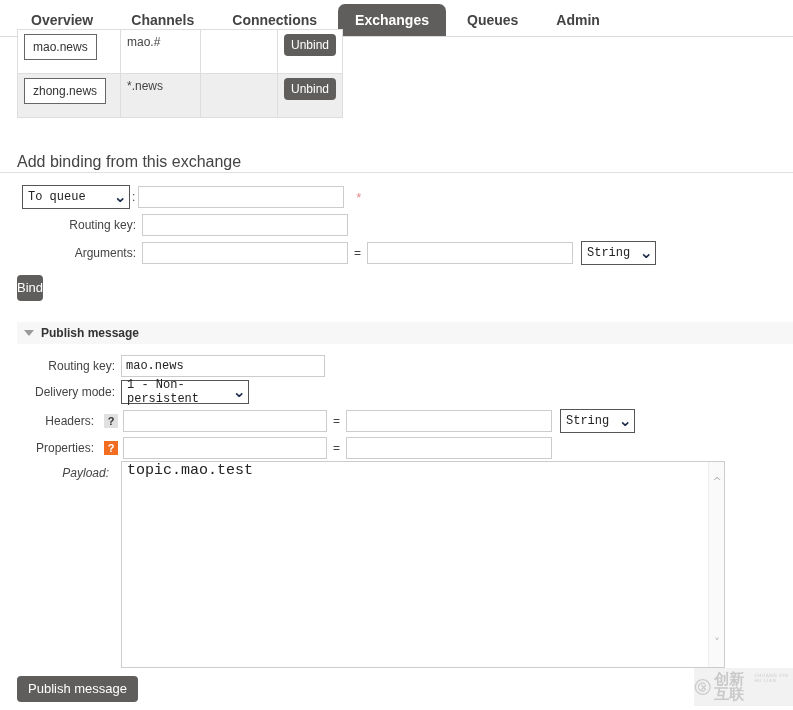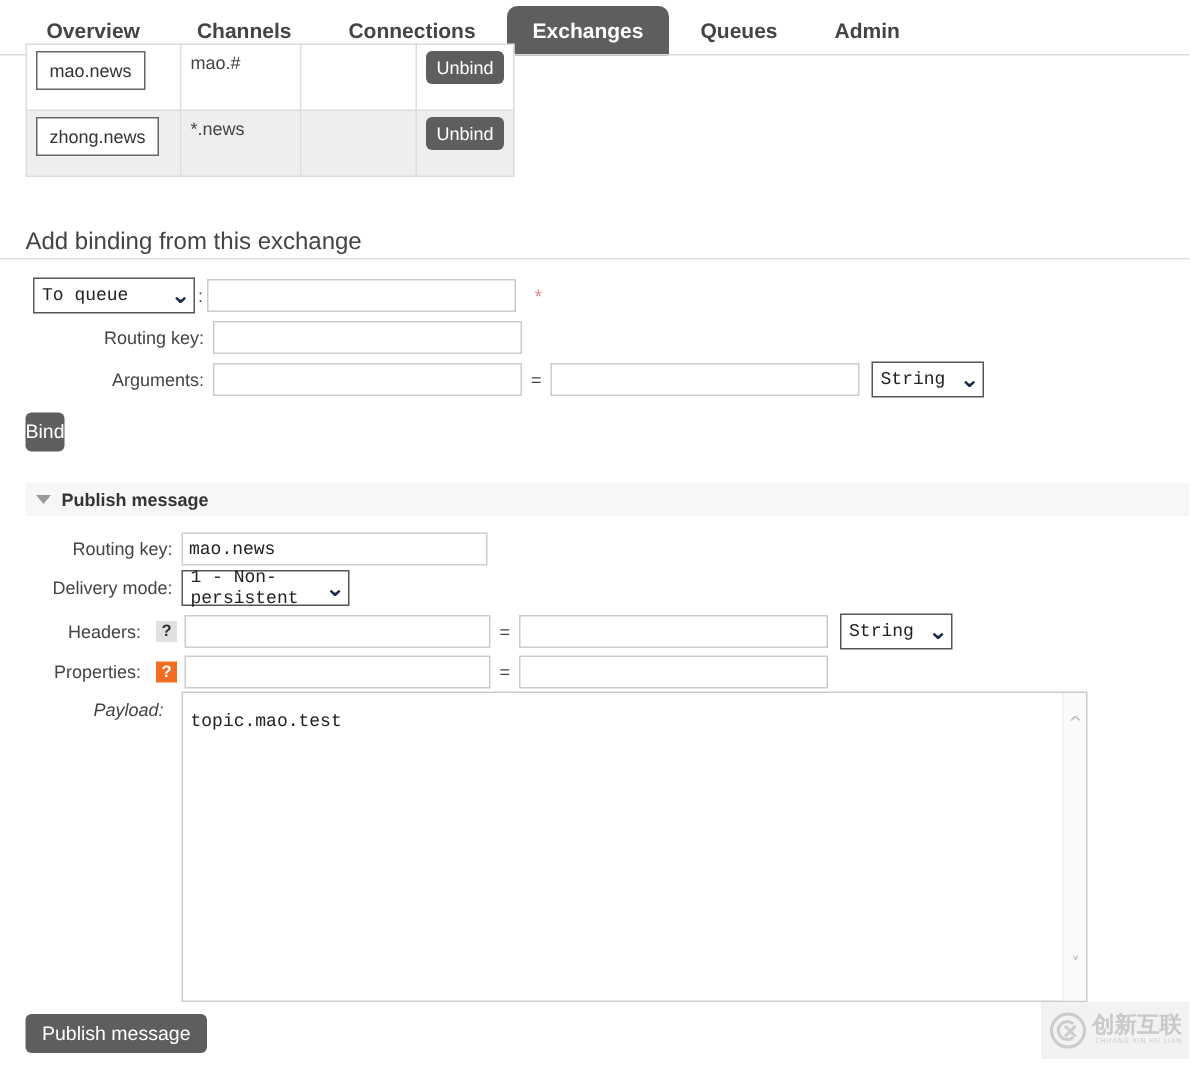--- a/index.html
+++ b/index.html
@@ -201,23 +201,23 @@
   
   .payload-wrap {
     position: absolute;
     left: 121px; top: 461px;
     width: 604px; height: 207px;
     border: 1px solid #cccccc;
     background: #ffffff;
   }
   .payload-text {
     position: absolute;
-    left: 5px; top: 12px;
+    left: 5px; top: 0;
     font-family: "Liberation Mono", monospace;
-    font-size: 12px;
+    font-size: 15px;
     color: #222222;
     white-space: pre;
   }
   .scrollbar {
     position: absolute;
     right: 0; top: 0;
     width: 16px; height: 205px;
     background: #fafafa;
     border-left: 1px solid #eeeeee;
     cursor: pointer;
@@ -239,21 +239,21 @@
     position: absolute;
     left: 694px; top: 668px;
     width: 99px; height: 38px;
     background: #f2f2f2;
     display: flex;
     align-items: center;
     justify-content: center;
     overflow: hidden;
   }
   .wm-logo { margin-right: 3px; }
-  .wm-txt { display: flex; flex-direction: column; line-height: 1; text-align: right; }
+  .wm-txt { display: flex; flex-direction: row; line-height: 1; }
   .wm-cn {
     font-family: "DejaVu Sans", sans-serif;
     font-size: 15px;
     font-weight: bold;
     color: #c9c9c9;
     letter-spacing: 0px;
   }
   .wm-py {
     font-family: "DejaVu Sans", sans-serif;
     font-size: 4.5px;
@@ -344,21 +344,21 @@
     <span class="section-band-title">Publish message</span>
   </div>
 
   <div class="form-row" style="left:0px; top:355px;">
     <span class="lbl" style="width:121px;">Routing key:</span>
     <input class="inp" style="width: 204px;" value="mao.news">
   </div>
 
   <div class="form-row" style="left:0px; top:380px;">
     <span class="lbl" style="width:121px;">Delivery mode:</span>
-    <span class="sel" style="width:112px;">
+    <span class="sel" style="width:128px;">
       <span>1 - Non-persistent</span>
       <span class="caret" style="font-size: 16px; line-height: 10px; font-weight: bold;">⌄</span>
     </span>
   </div>
 
   <div class="form-row" style="left:0px; top:409px;">
     <span class="lbl" style="width:100px;">Headers:</span>
     <span class="help help-grey" style="margin-right:5px;">?</span>
     <input class="inp" style="width: 204px;" value="">
     <span class="eq">=</span>

